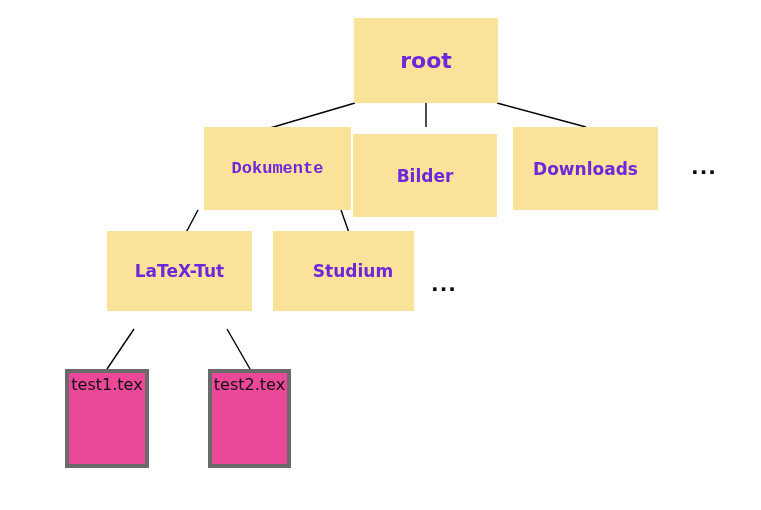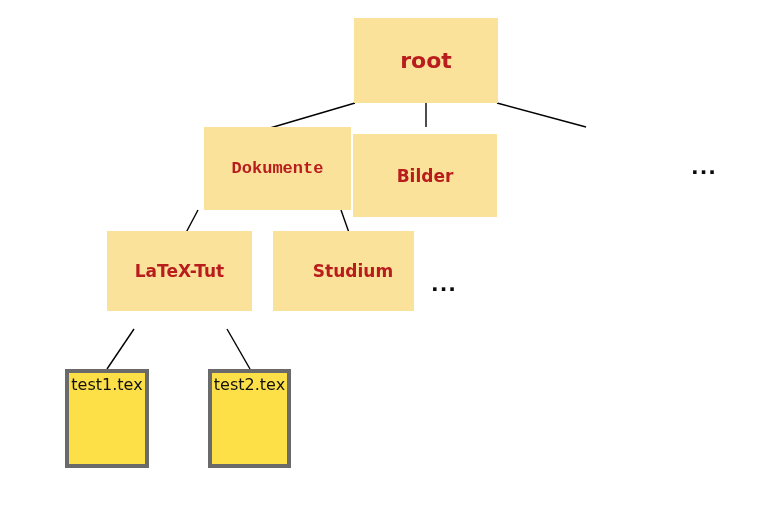--- a/index.html
+++ b/index.html
@@ -29,21 +29,21 @@
   }
   .node {
     position: absolute;
     display: flex;
     align-items: center;
     justify-content: center;
     box-sizing: border-box;
   }
   .folder {
     background: #fbe29b;
-    color: #b91c1c;
+    color: #6d28d9;
     font-weight: bold;
     text-align: center;
   }
   .folder-root {
     left: 354px; top: 18px; width: 144px; height: 85px;
     font-size: 22px;
   }
   .folder-l1 {
     top: 127px; height: 83px;
     font-size: 17px;
@@ -64,21 +64,21 @@
     font-weight: bold;
     color: #0a0a0a;
     letter-spacing: 1px;
     text-align: center;
     line-height: 30px;
   }
   .ellipsis-l1 { left: 685px; top: 152px; }
   .ellipsis-l2 { left: 425px; top: 269px; }
   .file {
     position: absolute;
-    background: #fde047;
+    background: #ec4899;
     border: 4px solid #6a6a6a;
     box-sizing: border-box;
     display: flex;
     justify-content: center;
     align-items: flex-start;
     padding-top: 2px;
     font-size: 16px;
     font-weight: normal;
     color: #111111;
   }
@@ -106,20 +106,23 @@
   </div>
 
   <div class="node folder folder-l1 folder-dokumente">
     <span class="node-label">Dokumente</span>
   </div>
 
   <div class="node folder folder-l1 folder-bilder">
     <span class="node-label">Bilder</span>
   </div>
 
+  <div class="node folder folder-l1 folder-downloads">
+    <span class="node-label">Downloads</span>
+  </div>
 
   <div class="ellipsis ellipsis-l1">...</div>
 
   <div class="node folder folder-l2 folder-latex-tut">
     <span class="node-label">LaTeX-Tut</span>
   </div>
 
   <div class="node folder folder-l2 folder-studium">
     <span class="node-label">Studium</span>
   </div>

